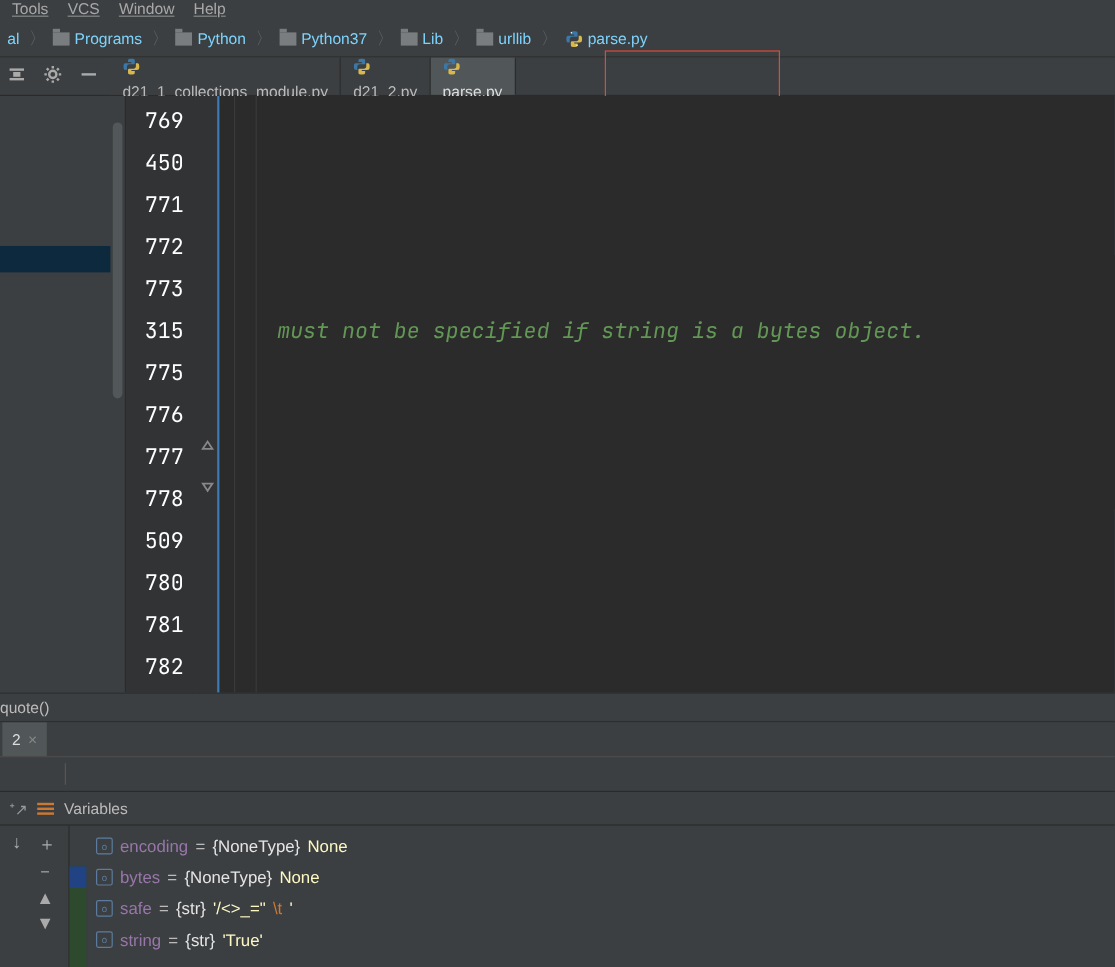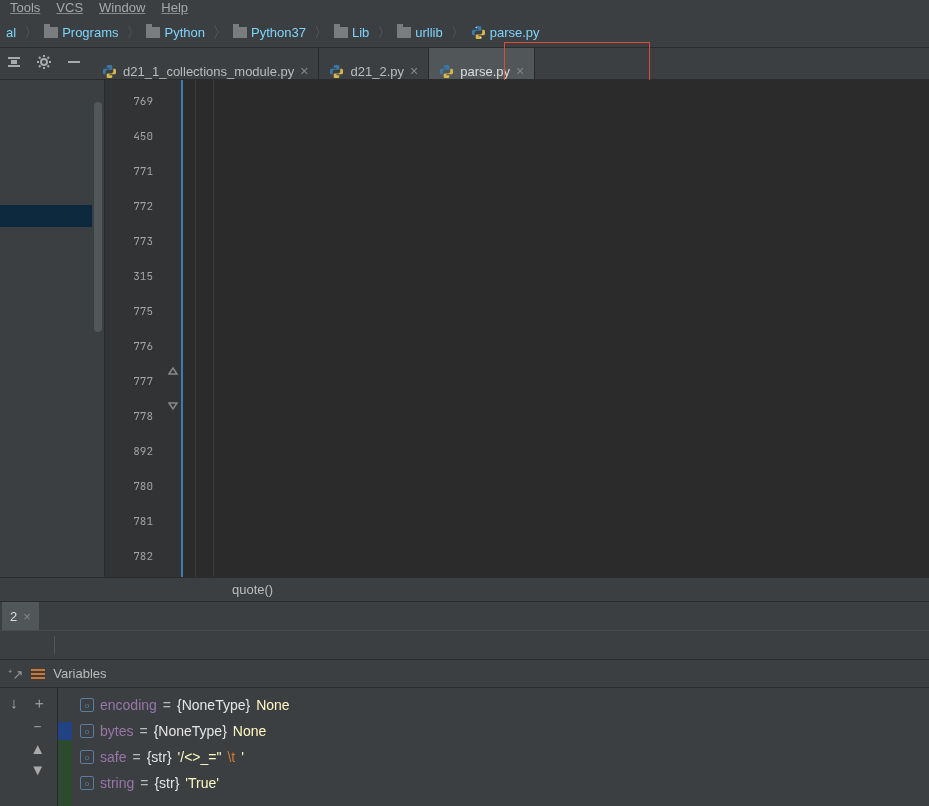--- a/index.html
+++ b/index.html
@@ -63,25 +63,26 @@
     border-bottom:1px solid #2b2b2b;
   }
   .tabtools {
     display:flex;
     align-items:center;
     gap:14px;
     padding:0 10px 0 6px;
   }
   .tabtools .tool-icon { color:#aaa; cursor:pointer; }
   .tab {
-    display:flex; align-items:flex-end; gap:6px;
+    display:flex; align-items:flex-start; gap:6px;
     padding:0 10px;
     border-right:1px solid #2b2b2b;
     background:#3c3f41;
     color:#bbb;
+    flex-direction:column;
   }
   .tab.active { background:#515658; color:#ddd;}
   .tab-close { color:#888; font-size:14px; cursor:pointer; }
   .highlight-box {
     position:absolute;
     border:1px solid #d94b3a;
     pointer-events:none;
   }
   .editor-split { flex:1; display:flex; min-height:0; }
   .project-strip {
@@ -93,23 +94,23 @@
   .project-strip .scroll-thumb {
     position:absolute; right:2px; top:22px; width:8px; height:230px;
     background:#52575a; border-radius:4px;
   }
   .project-strip .selrow { position:absolute; left:0; right:12px; top:125px; height:22px; background:#0d293e; }
   .codewrap { flex:1; position:relative; display:flex; min-width:0; }
   .gutter-lines {
     width:58px;
     background:#313335;
     text-align:right;
-    color:#a3a3a3;
+    color:#ffffff;
     font-family:"JetBrains Mono","Consolas",monospace;
-    font-size:11px;
+    font-size:18px;
     padding-top:4px;
   }
   .gutter-lines div { height:35px; line-height:35px; padding-right:10px;}
   .fold-gutter {
     width:20px;
     background:#313335;
     position:relative;
     border-right:2px solid #3c7bb3;
   }
   .indent-guide-area {
@@ -136,21 +137,21 @@
     min-width:0;
   }
   .code .line { height:35px; padding-left:6px; }
   .line .doc { color:#629755; font-style:italic;}
   .fold-marker {
     position:absolute; width:14px; height:14px; left:3px;
     color:#8a8a8a;
   }
   .context-bar {
     height:24px; background:#3c3f41; border-top:1px solid #2b2b2b;
-    display:flex; align-items:center; padding-left:232px; font-size:13px;
+    display:flex; align-items:center; font-size:13px;
     color:#bbb;
   }
   
   .bottom-panel {
     border-top:1px solid #2b2b2b;
     background:#3c3f41;
   }
   .bp-tabbar { display:flex; align-items:center; height:28px; padding-left:2px; background:#3c3f41;}
   .bp-tab { display:flex; align-items:center; gap:6px; padding:0 8px; height:100%; background:#515658; color:#ddd;}
   .bp-tab .tab-close{ font-size:13px;}
@@ -303,39 +304,40 @@
           <div>769</div>
             <div>450</div>
             <div>771</div>
             <div>772</div>
             <div>773</div>
             <div>315</div>
             <div>775</div>
             <div>776</div>
             <div>777</div>
             <div>778</div>
-            <div>892</div>
+            <div>509</div>
             <div>780</div>
             <div>781</div>
             <div>782</div>
         </div>
         <div class="fold-gutter">
           <svg class="fold-marker" style="top:284px" viewBox="0 0 14 14">
               <path d="M3 10 L7 4 L11 10 Z" fill="none" stroke="#888" stroke-width="1.5"></path>
             </svg>
           <svg class="fold-marker" style="top:319px" viewBox="0 0 14 14">
               <path d="M3 4 L7 10 L11 4 Z" fill="none" stroke="#888" stroke-width="1.5"></path>
             </svg>
         </div>
         <div class="indent-guide-area">
           <div class="guide"></div>
             <div class="guide g2"></div>
         </div>
         <div class="code">
           <div class="line"></div>
+          <div class="line"><span class="doc">must not be specified if string is a bytes object.</span></div>
           <div class="line"></div>
           <div class="line"></div>
           
           
           
           
           
           
           
           

